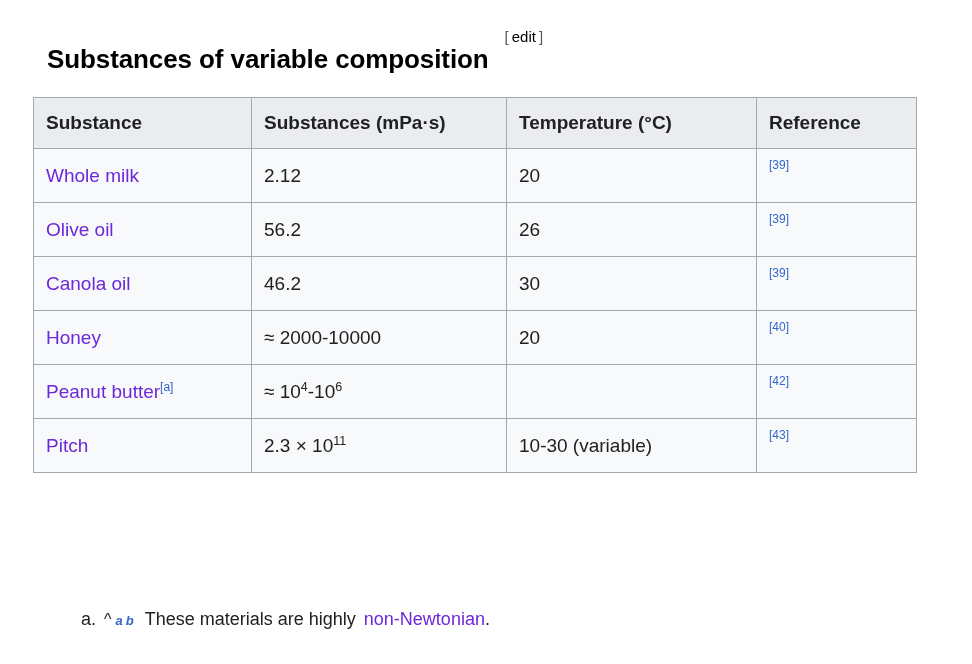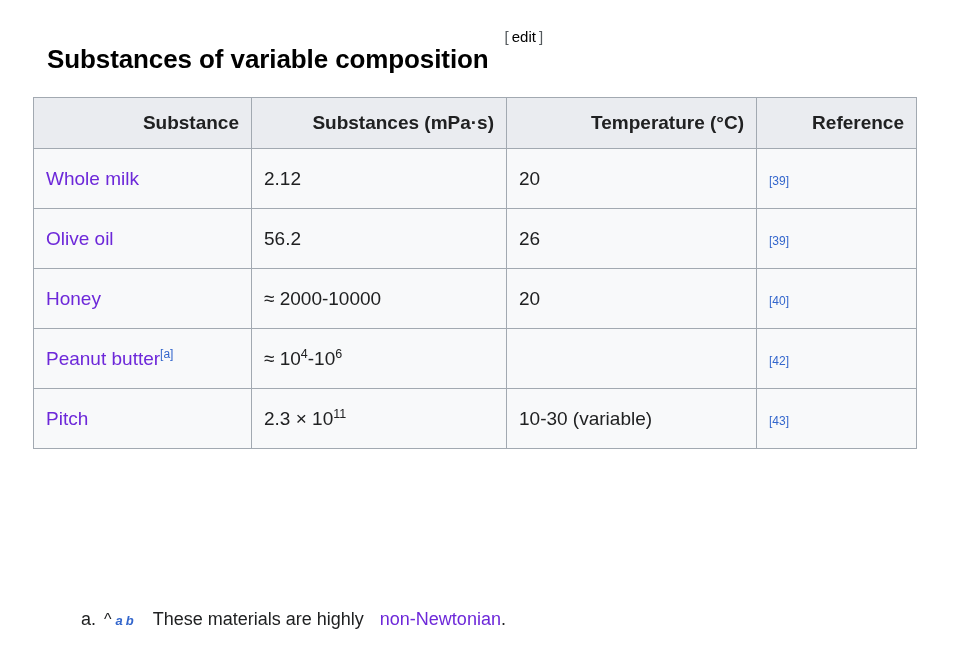--- a/index.html
+++ b/index.html
@@ -73,42 +73,42 @@
     font-size: 19px;
     line-height: 26px;
     text-align: left;
     vertical-align: middle;
     background: #f8f9fa;
     box-sizing: border-box;
   }
   .wikitable th {
     background: #eaecf0;
     font-weight: bold;
-    text-align: right;
+    text-align: left;
     color: #202122;
     height: 51px;
     padding: 6px 12px;
   }
   .wikitable td {
     height: 54px;
     color: #202122;
   }
   .col-substance  { width: 218px; }
   .col-viscosity  { width: 255px; }
   .col-temp       { width: 250px; }
   .col-ref        { width: 160px; }
 
   .wlink {
     color: #6d28d9;
     text-decoration: none;
     cursor: pointer;
   }
   td.ref-cell {
     vertical-align: top;
-    padding-top: 24px;
+    padding-top: 8px;
     margin-left: 24px;
   }
   .ref-sup {
     font-size: 12px;
     line-height: 12px;
     vertical-align: super;
     color: #3366cc;
     white-space: nowrap;
     cursor: pointer;
     text-decoration: none;
@@ -158,21 +158,21 @@
     color: #3366cc;
     font-style: italic;
     font-weight: bold;
     font-size: 13px;
     vertical-align: super;
     line-height: 0;
     margin-right: 3px;
     text-decoration: none;
     cursor: pointer;
   }
-  .fn-text { margin-left: 16px; }
+  .fn-text { margin-left: 8px; }
 </style>
 </head>
 <body>
 
 <div class="page">
 
   <div class="heading-row">
     <h2 class="section-heading">Substances of variable composition</h2>
     <span class="edit-section"><span class="edit-bracket">[</span><a class="edit-link">edit</a><span class="edit-bracket">]</span></span>
   </div>
@@ -201,20 +201,26 @@
         <td class="ref-cell"><a class="ref-sup">[39]</a></td>
       </tr>
 
       <tr>
         <td><a class="wlink">Olive oil</a><a class="note-sup"></a></td>
         <td><span class="nowrap">56.2</span></td>
         <td>26</td>
         <td class="ref-cell"><a class="ref-sup">[39]</a></td>
       </tr>
 
+      <tr>
+        <td><a class="wlink">Canola oil</a><a class="note-sup"></a></td>
+        <td><span class="nowrap">46.2</span></td>
+        <td>30</td>
+        <td class="ref-cell"><a class="ref-sup">[39]</a></td>
+      </tr>
 
 
       <tr>
         <td><a class="wlink">Honey</a><a class="note-sup"></a></td>
         <td><span class="nowrap">≈ 2000-10000</span></td>
         <td>20</td>
         <td class="ref-cell"><a class="ref-sup">[40]</a></td>
       </tr>
 
 

